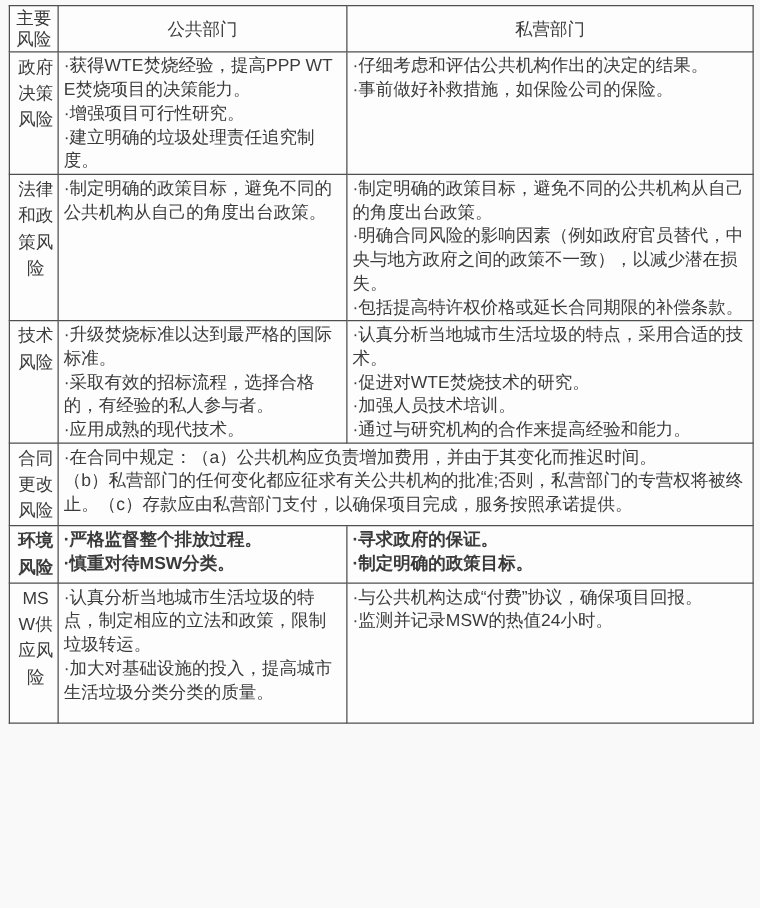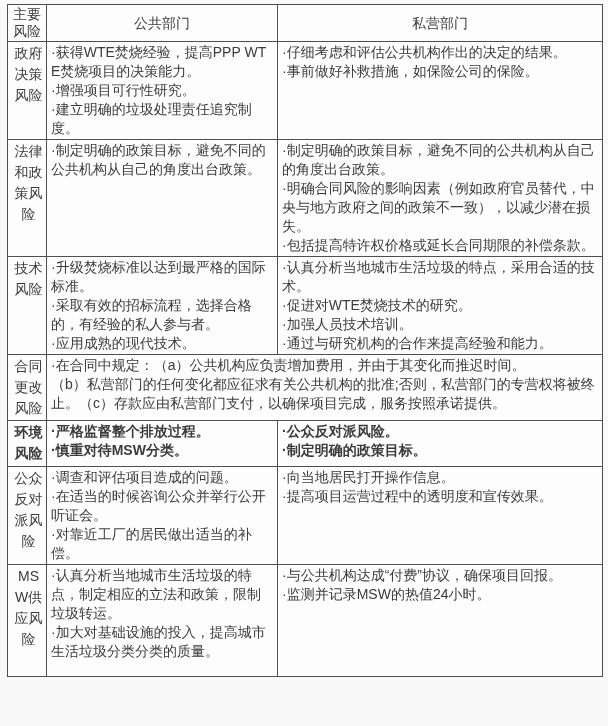--- a/index.html
+++ b/index.html
@@ -125,34 +125,22 @@
           <div class="line">（b）私营部门的任何变化都应征求有关公共机构的批准;否则，私营部门的专营权将被终止。（c）存款应由私营部门支付，以确保项目完成，服务按照承诺提供。</div>
         </td>
       </tr>
       <tr style="height: 46px; font-weight: bold;">
         <td class="risk-cell">环境风险</td>
         <td>
           <div class="line">·严格监督整个排放过程。</div>
           <div class="line">·慎重对待MSW分类。</div>
         </td>
         <td>
-          <div class="line">·公众反对派风险。</div>
+          <div class="line">·寻求政府的保证。</div>
           <div class="line">·制定明确的政策目标。</div>
-        </td>
-      </tr>
-      <tr style="height: 92px;">
-        <td class="risk-cell">公众反对派风险</td>
-        <td>
-          <div class="line">·调查和评估项目造成的问题。</div>
-          <div class="line">·在适当的时候咨询公众并举行公开听证会。</div>
-          <div class="line">·对靠近工厂的居民做出适当的补偿。</div>
-        </td>
-        <td>
-          <div class="line">·向当地居民打开操作信息。</div>
-          <div class="line">·提高项目运营过程中的透明度和宣传效果。</div>
         </td>
       </tr>
       <tr style="height: 112px;">
         <td class="risk-cell">MSW供应风险</td>
         <td>
           <div class="line">·认真分析当地城市生活垃圾的特点，制定相应的立法和政策，限制垃圾转运。</div>
           <div class="line">·加大对基础设施的投入，提高城市生活垃圾分类分类的质量。</div>
         </td>
         <td>
           <div class="line">·与公共机构达成“付费”协议，确保项目回报。</div>

